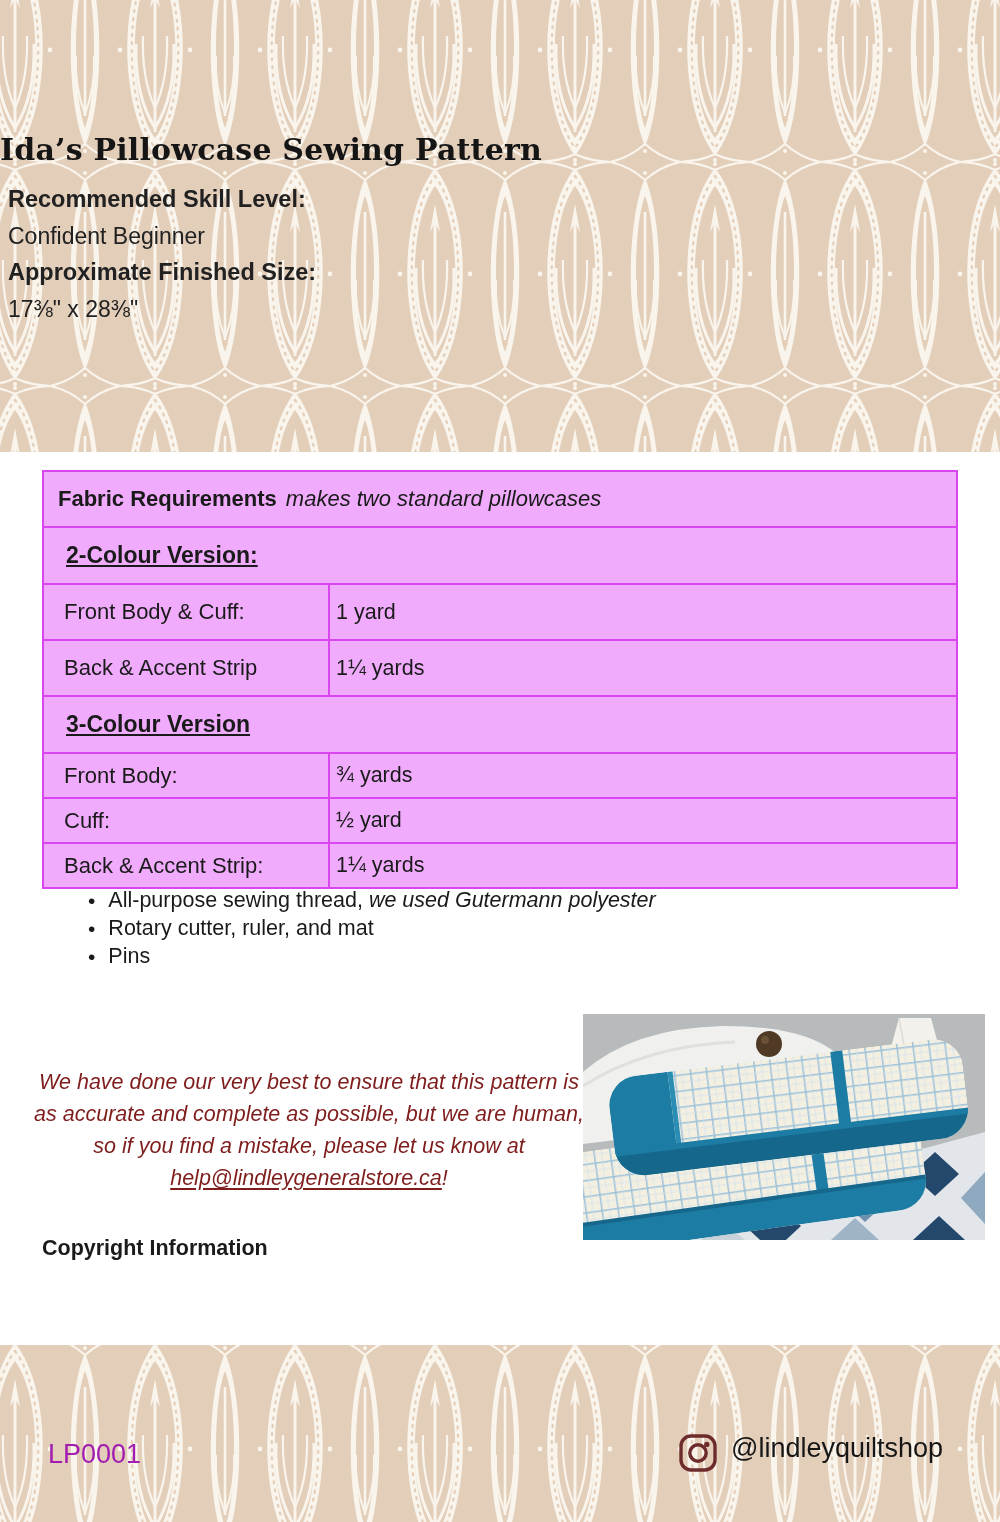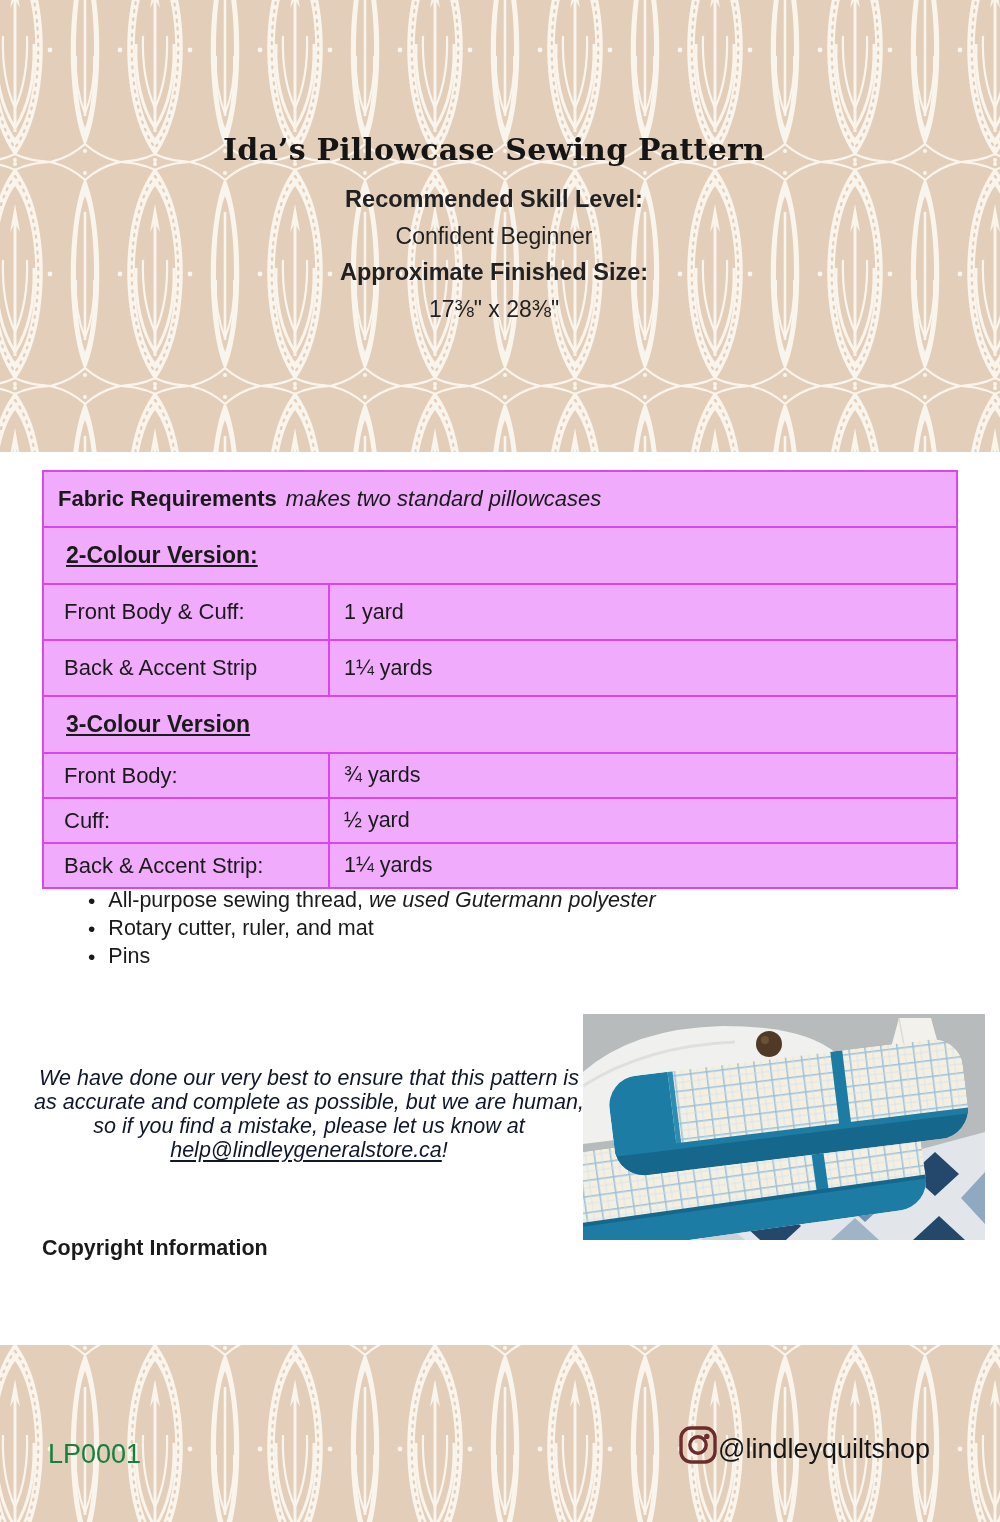--- a/index.html
+++ b/index.html
@@ -8,70 +8,70 @@
     background:#ffffff; color:#1a1a1a;
     font-family:"Liberation Sans", sans-serif;
   }
   
   .band { position:absolute; left:0; width:1000px; overflow:hidden; }
   .band-top { top:0; height:452px; }
   .band-bottom { top:1345px; height:177px; }
   .band svg { display:block; }
 
   
-  .header-text { position:absolute; top:132px; left:0; width:988px; text-align:center; }
+  .header-text { position:absolute; top:132px; left:0; width:988px; text-align:left; }
   .header-text h1 {
     margin:0 0 18px 0; font-family:"DejaVu Serif", serif; font-weight:bold;
     font-size:30px; letter-spacing:0.2px; color:#151515;
   }
   .header-text p { margin:8px; font-size:23px; line-height:28.5px; color:#212121; }
   .header-text p.b { font-weight:bold; font-size:23.5px; }
 
   
   table.fabric { position:absolute; top:470px; left:42px; width:916px; border-collapse:collapse; }
   table.fabric td { border:2px solid #d946ef; vertical-align:middle; background:#f0abfc; }
   td.c1 { width:263px; padding-left:20px; font-size:22px; }
-  td.c2 { padding-left:14px; font-size:21.5px; }
+  td.c2 { padding-left:6px; font-size:21.5px; }
   tr.trow-title td { height:52px; padding-left:14px; font-size:22px; }
   tr.trow-section td { height:53px; padding-left:22px; font-size:23px; font-weight:bold;text-decoration:underline; }
   tr.trow-lg td { height:52px; }
   tr.trow-sm td { height:41px; }
   .bold { font-weight:bold; }
   .ital { font-style:italic; }
   tr.trow-title .bold { margin-right:9px; }
 
   
   .supplies { position:absolute; top:886px; left:40px; width:700px; }
   .supplies h2 { margin:0 0 12px 0; font-size:23.5px; font-weight:bold; }
   .supplies ul { margin:0; padding:0; list-style:none; }
   .supplies li { display:flex; margin:1px 0 1px 48px; font-size:21.5px; line-height:27px; }
   .supplies .bullet { margin-right:13px; font-size:21px; }
 
   
   .note {
     position:absolute; top:1066px; left:28px; width:562px;
-    text-align:center; font-style:italic; font-size:21.5px; line-height:24px; color:#0f172a;
+    text-align:center; font-style:italic; font-size:21.5px; line-height:32px; color:#7f1d1d;
   }
   .note .email { text-decoration:underline; text-underline-offset:3px; }
 
   
   .photo { position:absolute; top:1014px; left:583px; width:402px; height:226px; }
   .photo svg { display:block; }
 
   
   .copyright { position:absolute; top:1236px; left:42px; width:938px; }
   .copyright h3 { margin:0; font-size:21.5px; font-weight:bold; }
   .copyright p { margin:3px 0 0 0; font-size:19.5px; line-height:25.5px; color:#1c1c1c; }
 
   
   .lp-code {
-    position:absolute; left:48px; top:94px; font-size:27px; color:#15803d;
+    position:absolute; left:48px; top:94px; font-size:27px; color:#a21caf;
   }
   .insta {
-    position:absolute; left:678px; top:80px; display:flex; align-items:flex-end; 
+    position:absolute; left:678px; top:88px; display:flex; align-items:flex-start; gap:13px;
   }
   .insta .handle { font-size:27px; color:#161616; }
 </style>
 </head>
 <body>
 
 <div class="page">
 
   <div class="band band-top">
     <svg width="1000" height="452">

